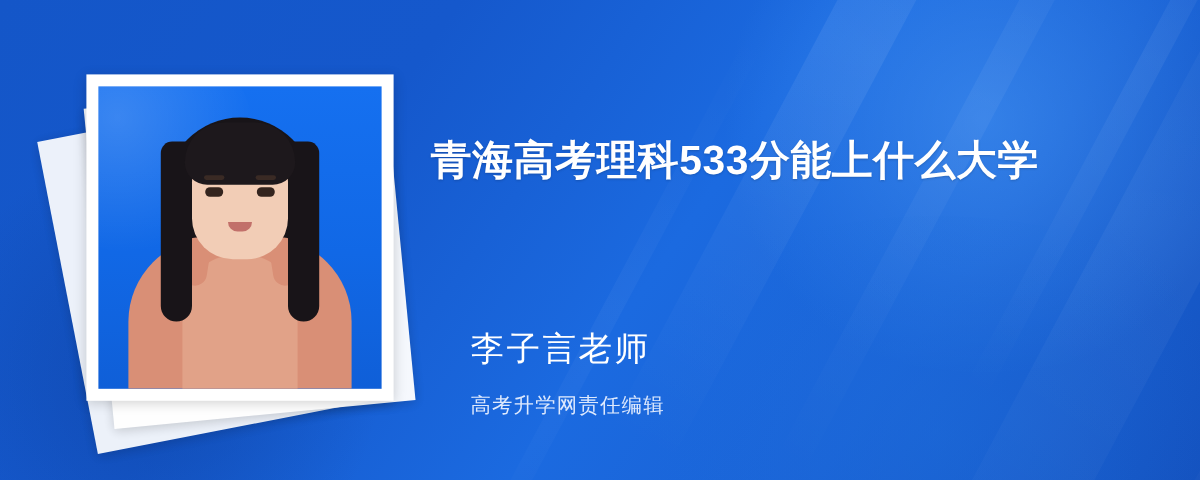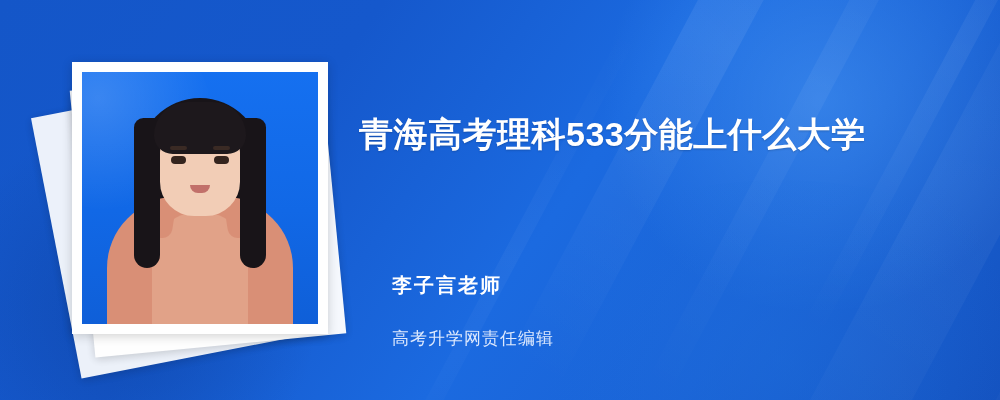--- a/index.html
+++ b/index.html
@@ -178,29 +178,29 @@
     text-shadow: 0 1px 2px rgba(0,0,0,.18);
   }
   .headline .line { display: block; }
   .author-block {
     position: absolute;
     left: 392px;
     top: 272px;
   }
   .author-name {
     color: #ffffff;
-    font-size: 20px;
+    font-size: 28px;
     letter-spacing: 2px;
-    font-weight: 700;
+    font-weight: 400;
   }
   .author-role {
     color: #e8f0ff;
     font-size: 17px;
     letter-spacing: 1px;
-    margin-top: 28px;
+    margin-top: 16px;
     opacity: .95;
   }
 </style>
 </head>
 <body>
 
 <div class="banner">
 
   <div class="glow g1"></div>
   <div class="glow g2"></div>

